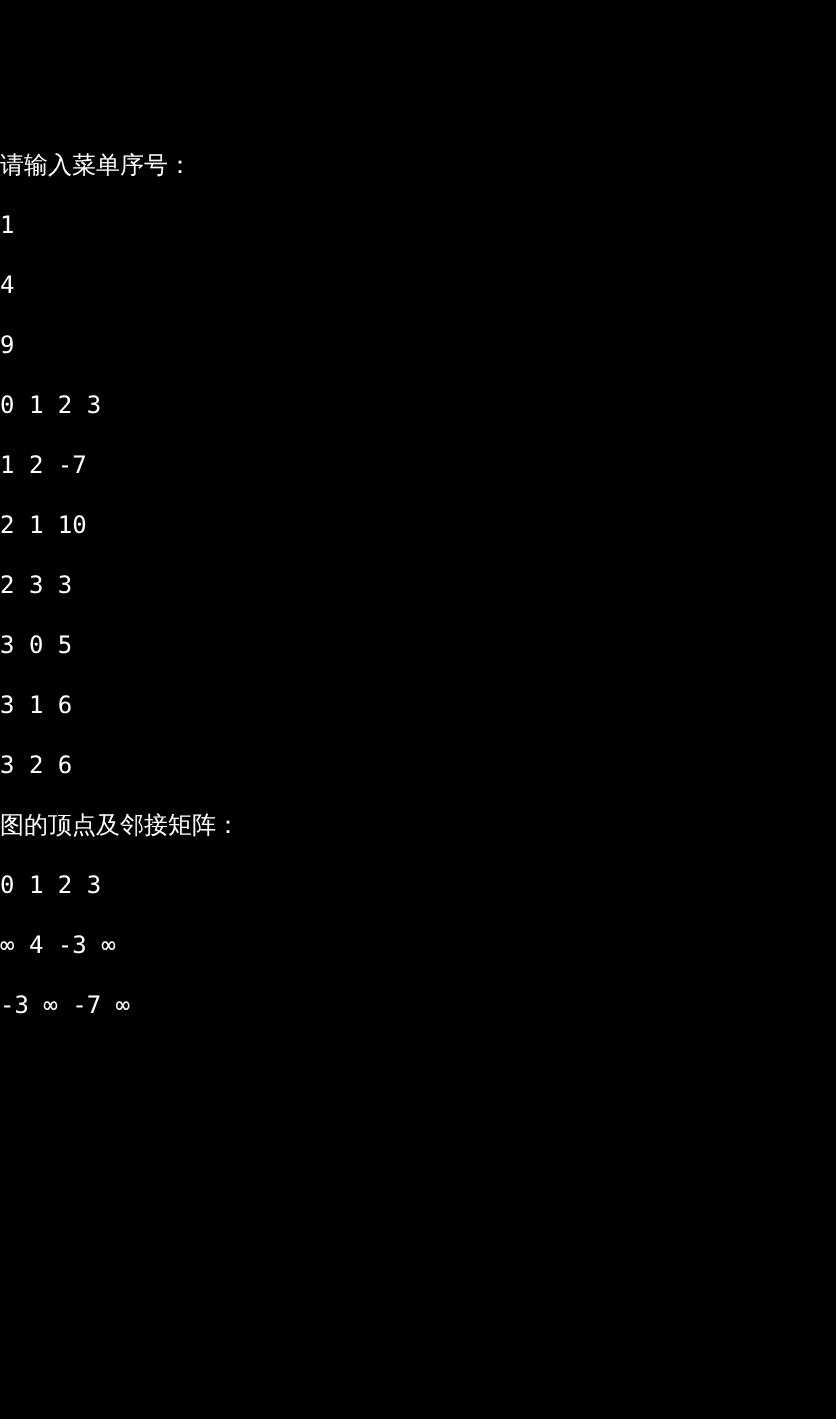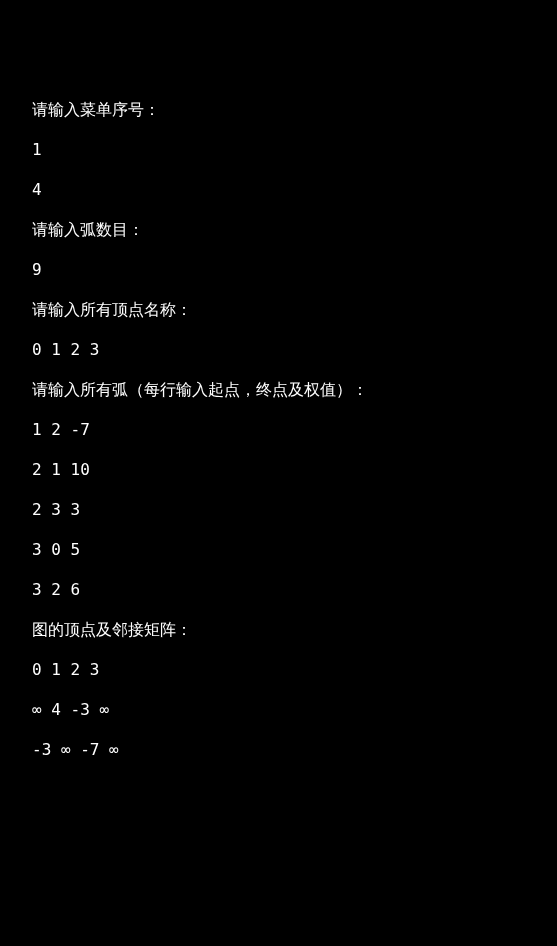--- a/index.html
+++ b/index.html
@@ -16,41 +16,38 @@
       width: 557px;
       height: 946px;
       overflow: hidden;
       white-space: pre;
     }
     .terminal {
       padding: 0;
     }
     .line {
       display: block;
-      margin-left: 32px;
     }
   </style>
 </head>
 <body>
 
 
 
 <div class="terminal">
 <span class="line">请输入菜单序号：</span>
 <span class="line">1</span>
 <span class="line">4</span>
-<span class="line">请输入弧数目：</span>
 <span class="line">9</span>
-<span class="line">请输入所有顶点名称：</span>
 <span class="line">0 1 2 3</span>
-<span class="line">请输入所有弧（每行输入起点，终点及权值）：</span>
 <span class="line">1 2 -7</span>
 <span class="line">2 1 10</span>
 <span class="line">2 3 3</span>
 <span class="line">3 0 5</span>
+<span class="line">3 1 6</span>
 <span class="line">3 2 6</span>
 <span class="line">图的顶点及邻接矩阵：</span>
 <span class="line">0 1 2 3</span>
 <span class="line">∞ 4 -3 ∞</span>
 <span class="line">-3 ∞ -7 ∞</span>
 
 
 
 
 

